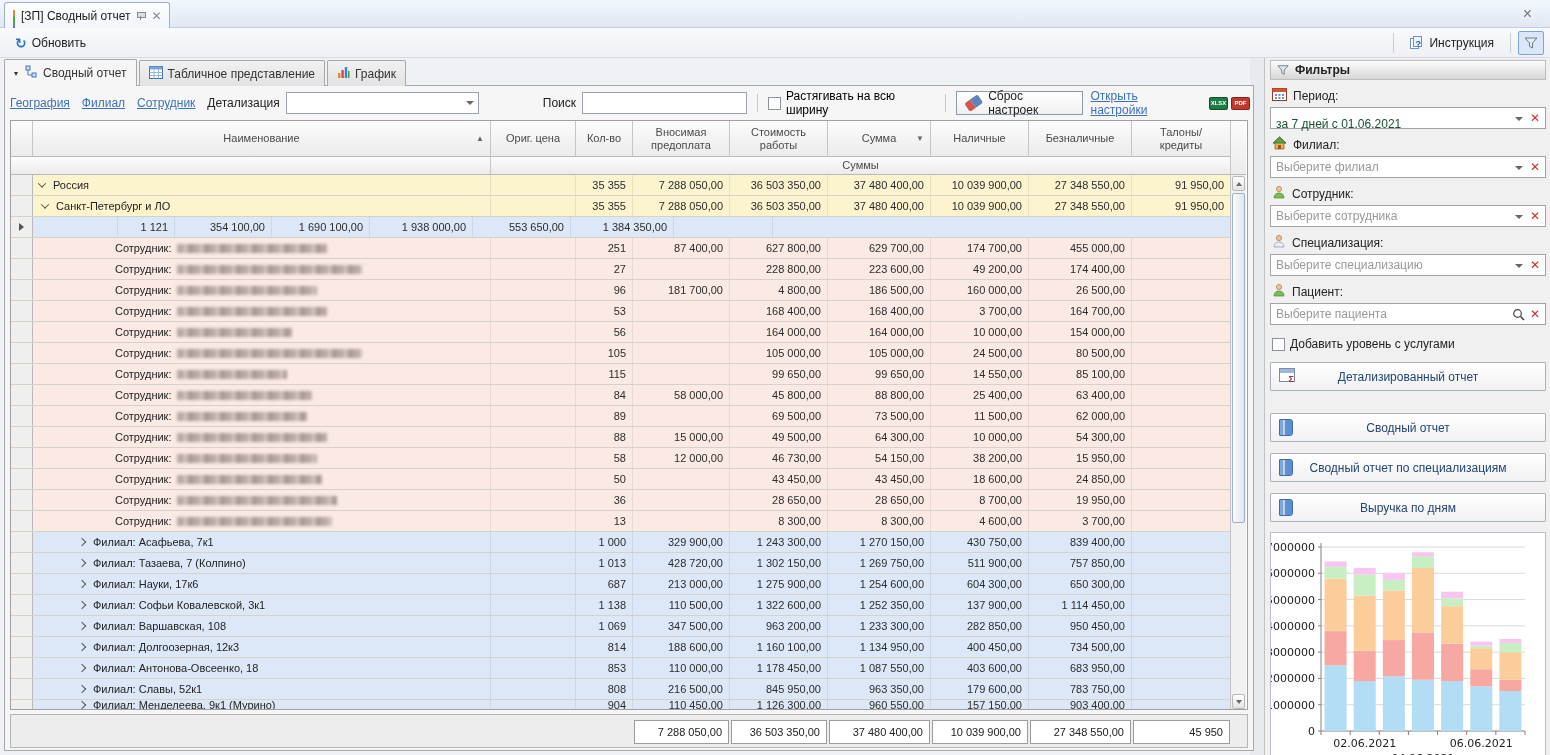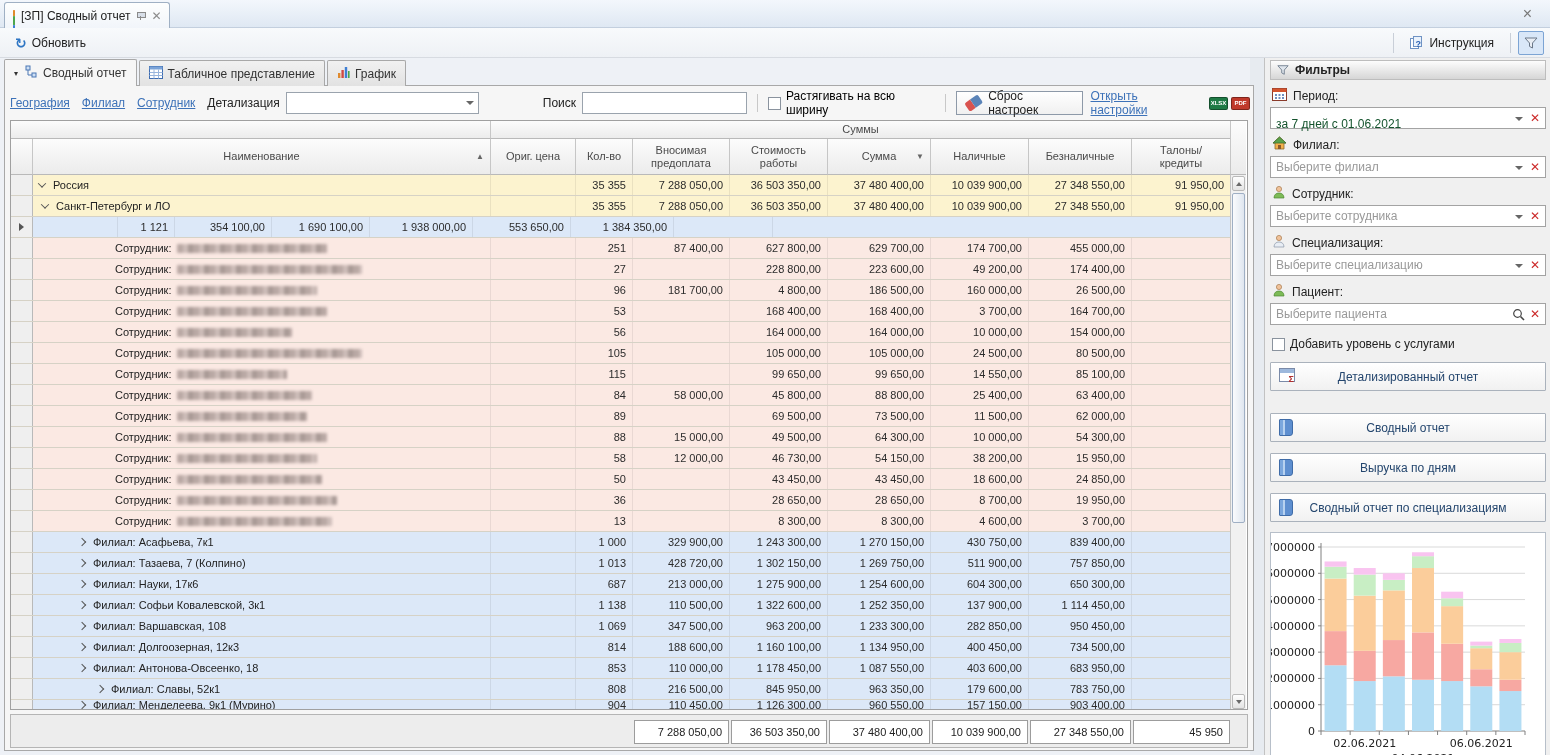--- a/index.html
+++ b/index.html
@@ -212,24 +212,20 @@
       </div>
       <span class="ctl-link" style="margin-left:8px">Открыть настройки</span>
       <span style="margin-left:auto;display:flex;align-items:center" id="exportIcons">
           <span class="export-badge" style="background: rgb(31, 122, 69);">XLSX</span>
           <span class="export-badge" style="background: rgb(192, 57, 43);">PDF</span>
         </span>
     </div>
 
     <div class="grid" id="grid">
       <div id="gridHeader">
-          <div class="g-row hdr" style="height: 18px;">
-            <div class="hdr-cell" style="width:480px"></div>
-            <div class="hdr-cell" style="width:740px">Суммы</div>
-          </div>
           <div class="g-row hdr" style="height: 36px;">
             <div class="hdr-cell" style="width:22px"></div>
             <div class="hdr-cell" style="width:458px;padding:0 10px">
               <span>Наименование</span>
               <span class="sort-mark">▲</span>
             </div>
             <div class="hdr-cell" style="width:85px;padding:0 10px">
               <span>Ориг. цена</span>
             </div>
             <div class="hdr-cell" style="width:57px;padding:0 10px">
@@ -247,20 +243,24 @@
             </div>
             <div class="hdr-cell" style="width:98px;padding:0 10px">
               <span>Наличные</span>
             </div>
             <div class="hdr-cell" style="width:103px;padding:0 10px">
               <span>Безналичные</span>
             </div>
             <div class="hdr-cell" style="width:99px;padding:0 10px">
               <span>Талоны/кредиты</span>
             </div>
+          </div>
+          <div class="g-row hdr" style="height: 18px;">
+            <div class="hdr-cell" style="width:480px"></div>
+            <div class="hdr-cell" style="width:740px">Суммы</div>
           </div>
         </div>
       <div id="gridBody">
           <div class="g-row data-row row-region">
             <div class="cell gutter" style="width:22px"></div>
             <div class="cell name-cell" style="width:458px;padding-left:6px">
               <span class="chev down"></span>
               <span>Россия</span>
             </div>
             <div class="cell num" style="width:85px"></div>
@@ -610,21 +610,21 @@
             <div class="cell num" style="width:57px">853</div>
             <div class="cell num" style="width:97px">110 000,00</div>
             <div class="cell num" style="width:98px">1 178 450,00</div>
             <div class="cell num" style="width:103px">1 087 550,00</div>
             <div class="cell num" style="width:98px">403 600,00</div>
             <div class="cell num" style="width:103px">683 950,00</div>
             <div class="cell num" style="width:99px"></div>
           </div>
           <div class="g-row data-row row-branch">
             <div class="cell gutter" style="width:22px"></div>
-            <div class="cell name-cell" style="width:458px;padding-left:64px">
+            <div class="cell name-cell" style="width:458px;padding-left:46px">
               <span class="chev right"></span>
               <span>Филиал: Славы, 52к1</span>
             </div>
             <div class="cell num" style="width:85px"></div>
             <div class="cell num" style="width:57px">808</div>
             <div class="cell num" style="width:97px">216 500,00</div>
             <div class="cell num" style="width:98px">845 950,00</div>
             <div class="cell num" style="width:103px">963 350,00</div>
             <div class="cell num" style="width:98px">179 600,00</div>
             <div class="cell num" style="width:103px">783 750,00</div>
@@ -757,25 +757,25 @@
         <div class="fp-btn">
           <span class="btn-ic detail-ic"></span>
           <span>Детализированный отчет</span>
         </div>
         <div class="fp-btn" style="margin-top: 22px;">
           <span class="btn-ic book-ic"></span>
           <span>Сводный отчет</span>
         </div>
         <div class="fp-btn">
           <span class="btn-ic book-ic"></span>
-          <span>Выручка по дням</span>
+          <span>Сводный отчет по специализациям</span>
         </div>
         <div class="fp-btn">
           <span class="btn-ic book-ic"></span>
-          <span>Сводный отчет по специализациям</span>
+          <span>Выручка по дням</span>
         </div>
       </div>
     <div class="chart-box"><svg id="chartSvg" width="272" height="251">
           <line x1="47" y1="198" x2="50" y2="198" stroke="#808080"></line>
           <text x="44" y="202" text-anchor="end" font-size="11" fill="#222" font-family="DejaVu Sans, sans-serif">0</text>
           <line x1="50" y1="171.71428571428572" x2="254" y2="171.71428571428572" stroke="#d9d9d9" stroke-width="1"></line>
           <line x1="47" y1="171.71428571428572" x2="50" y2="171.71428571428572" stroke="#808080"></line>
           <text x="44" y="175.71428571428572" text-anchor="end" font-size="11" fill="#222" font-family="DejaVu Sans, sans-serif">1000000</text>
           <line x1="50" y1="145.42857142857144" x2="254" y2="145.42857142857144" stroke="#d9d9d9" stroke-width="1"></line>
           <line x1="47" y1="145.42857142857144" x2="50" y2="145.42857142857144" stroke="#808080"></line>

